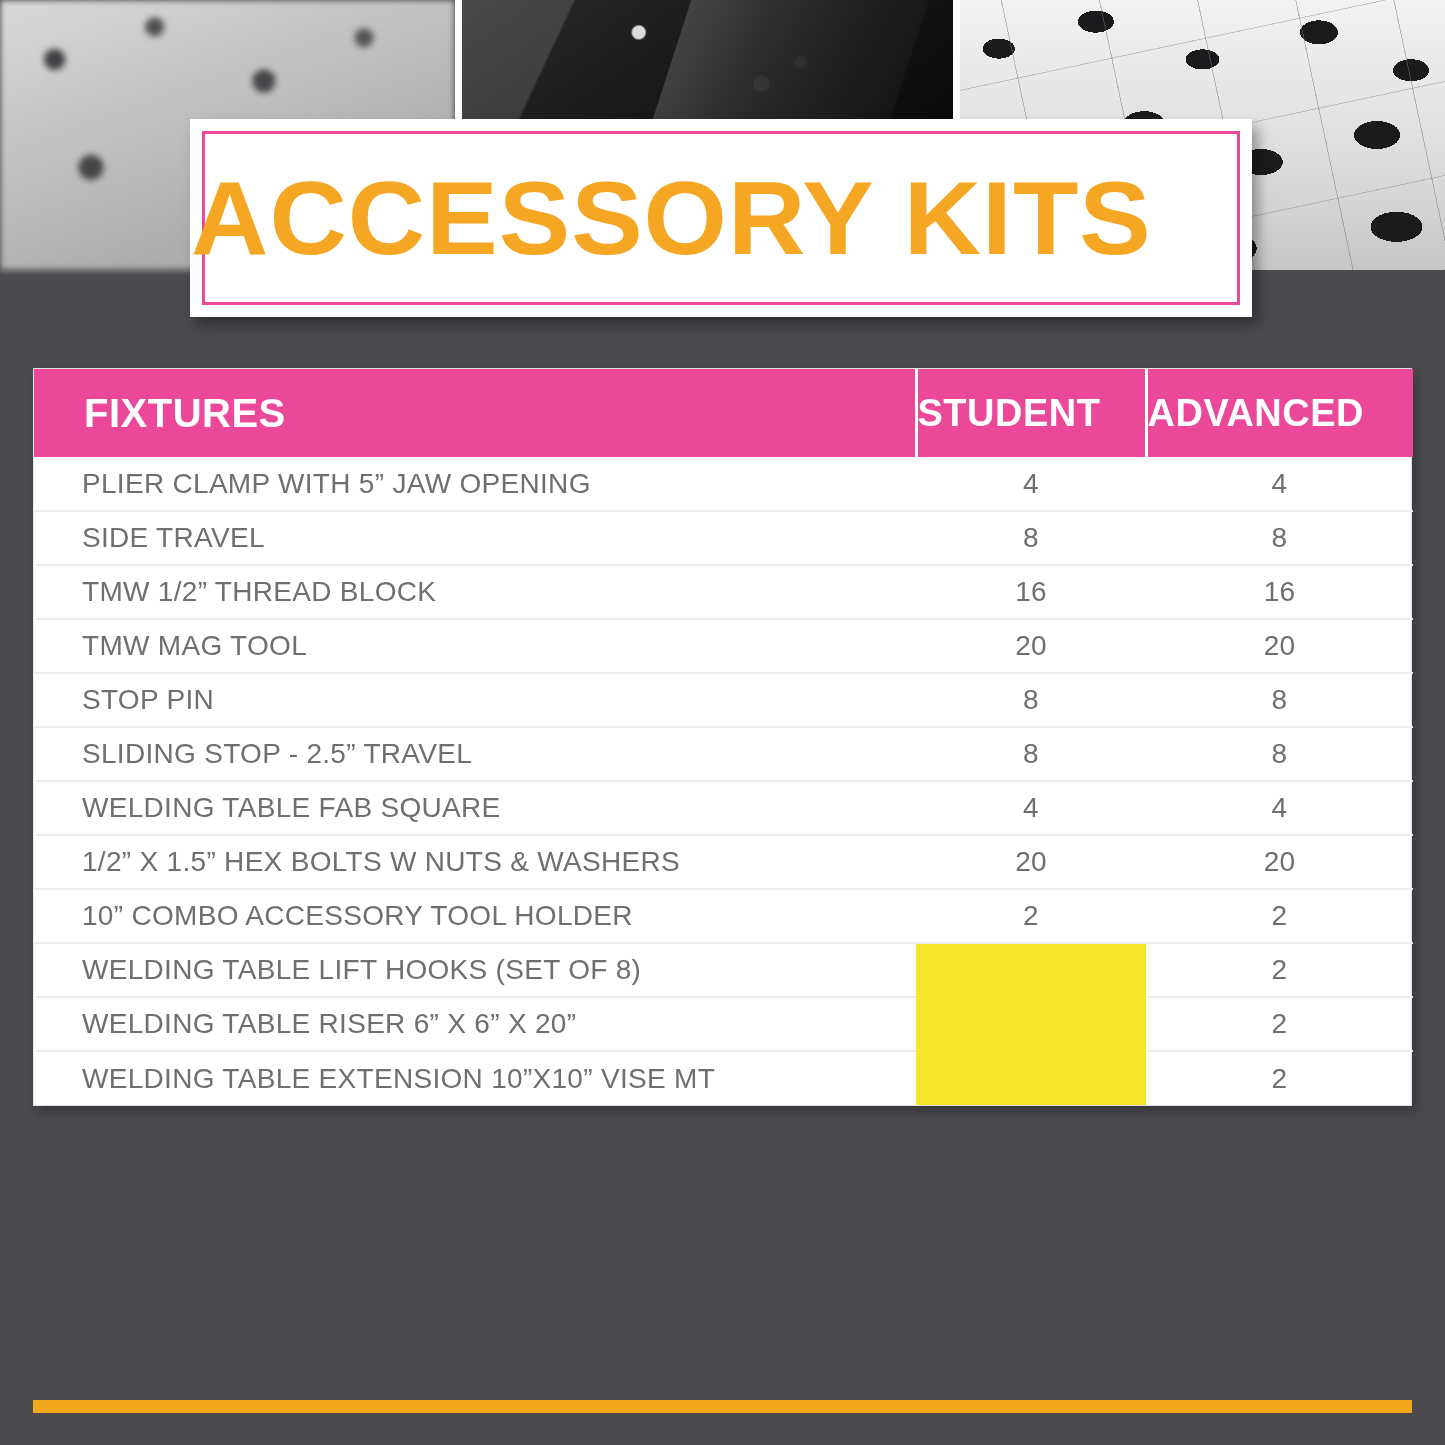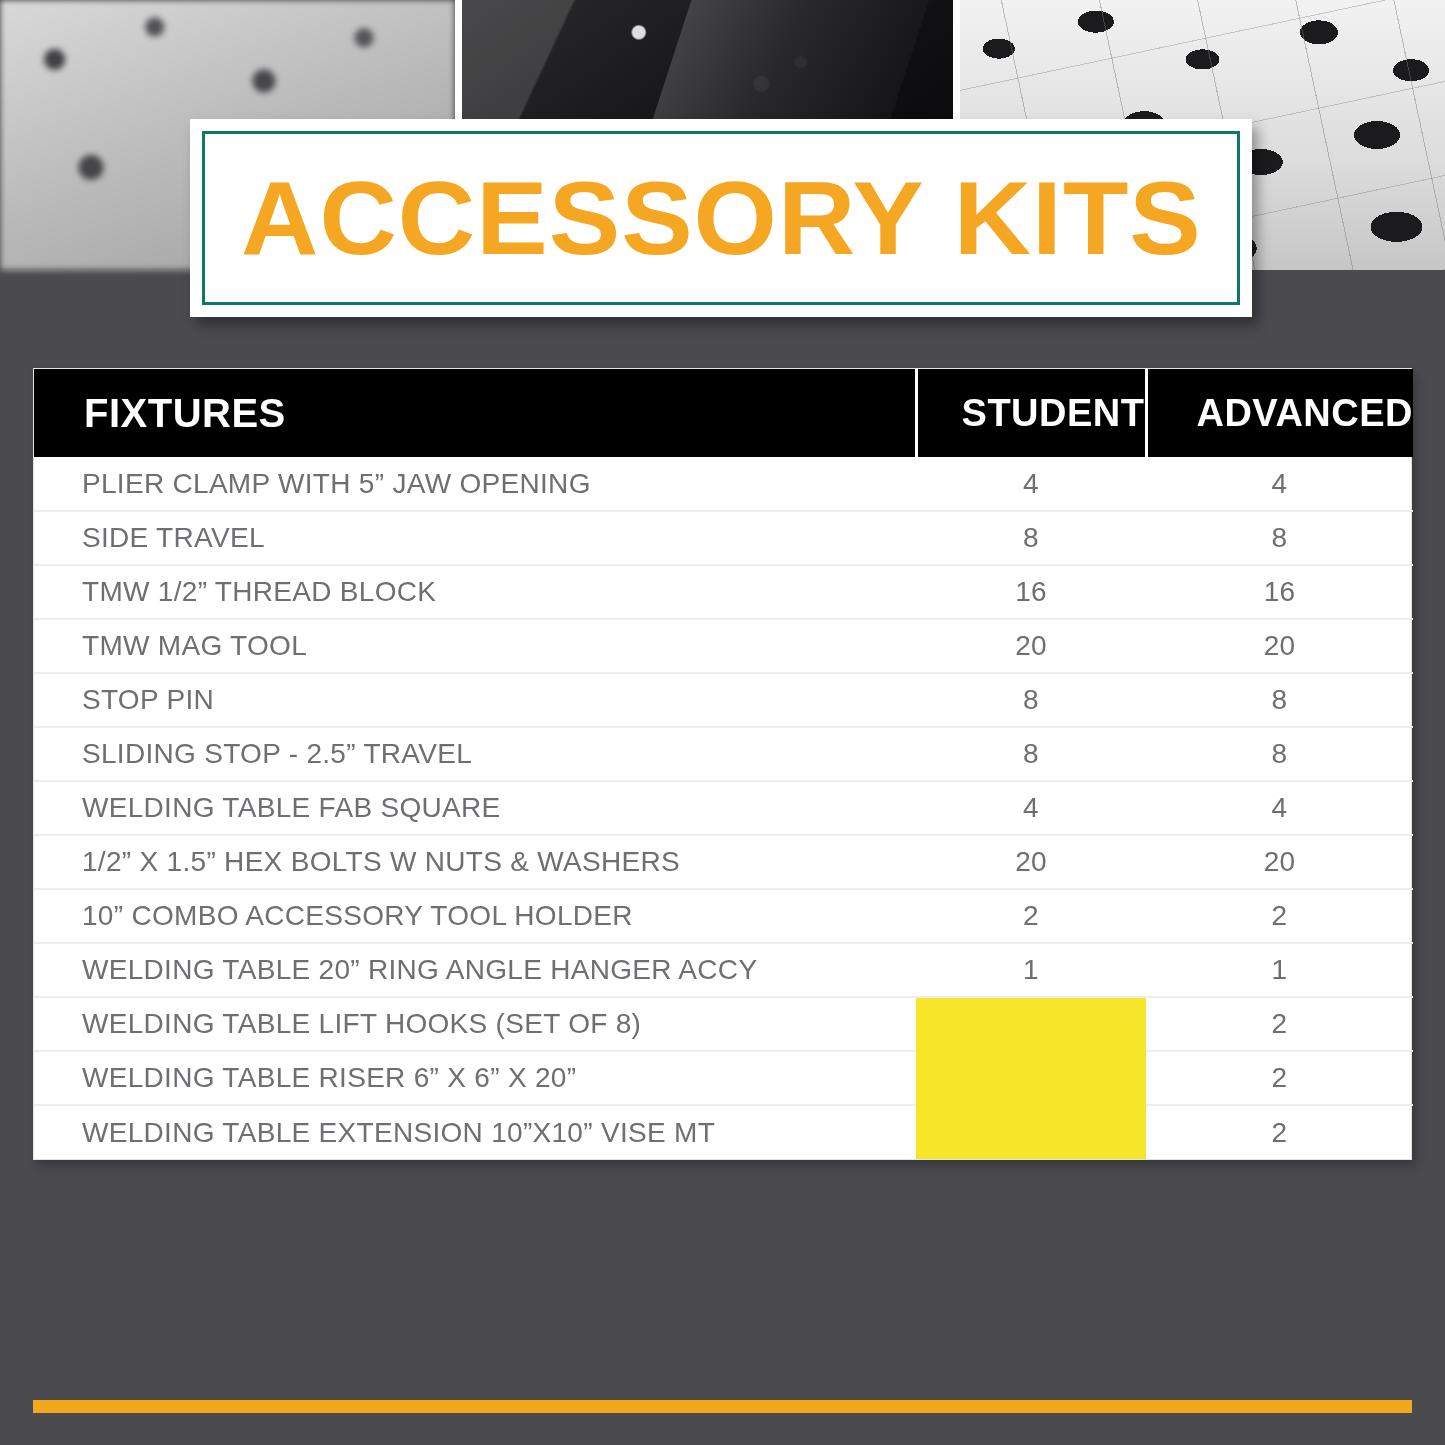--- a/index.html
+++ b/index.html
@@ -100,22 +100,22 @@
   .title-plate {
     position: absolute;
     left: 190px; top: 119px;
     width: 1062px; height: 198px;
     background: #ffffff;
     padding: 12px;
     box-shadow: 6px 8px 12px rgba(0,0,0,.35);
   }
   .title-inner {
     width: 100%; height: 100%;
-    border: 3px solid #0f766e;
-    display: flex; align-items: center; justify-content: center;
+    border: 3px solid #ec4899;
+    display: flex; align-items: center; justify-content: flex-start;
   }
   .title-text {
     font-family: "Liberation Sans", sans-serif;
     font-weight: bold;
     font-size: 104px;
     letter-spacing: 1px;
     color: #f5a623;
     transform: scaleX(1.03);
     line-height: 1;
     white-space: nowrap;
@@ -133,35 +133,35 @@
   table {
     width: 100%;
     border-collapse: collapse;
     table-layout: fixed;
   }
   col.c-name { width: 882px; }
   col.c-student { width: 230px; }
   col.c-advanced { width: 267px; }
 
   thead th {
-    background: #000000;
+    background: #ec4899;
     color: #ffffff;
     font-weight: bold;
     height: 88px;
     font-size: 38px;
     letter-spacing: .5px;
     vertical-align: middle;
   }
   thead th.h-name {
     text-align: left;
     padding-left: 50px;
     font-size: 40px;
   }
   thead th.h-col {
-    text-align: right;
+    text-align: left;
     border-left: 3px solid #ffffff;
   }
 
   tbody td {
     height: 54px;
     font-size: 28px;
     color: #6e6e73;
     font-weight: normal;
     letter-spacing: .3px;
     border-bottom: 2px solid #ededed;
@@ -262,25 +262,20 @@
             <td class="name">1/2” X 1.5” HEX BOLTS W NUTS &amp; WASHERS</td>
             <td class="num">20</td>
             <td class="num">20</td>
           </tr>
           <tr>
             <td class="name">10” COMBO ACCESSORY TOOL HOLDER</td>
             <td class="num">2</td>
             <td class="num">2</td>
           </tr>
           <tr>
-            <td class="name">WELDING TABLE 20” RING ANGLE HANGER ACCY</td>
-            <td class="num">1</td>
-            <td class="num">1</td>
-          </tr>
-          <tr>
             <td class="name">WELDING TABLE LIFT HOOKS (SET OF 8)</td>
             <td class="num blank-yellow"></td>
             <td class="num">2</td>
           </tr>
           <tr>
             <td class="name">WELDING TABLE RISER 6” X 6” X 20”</td>
             <td class="num blank-yellow"></td>
             <td class="num">2</td>
           </tr>
           <tr>

